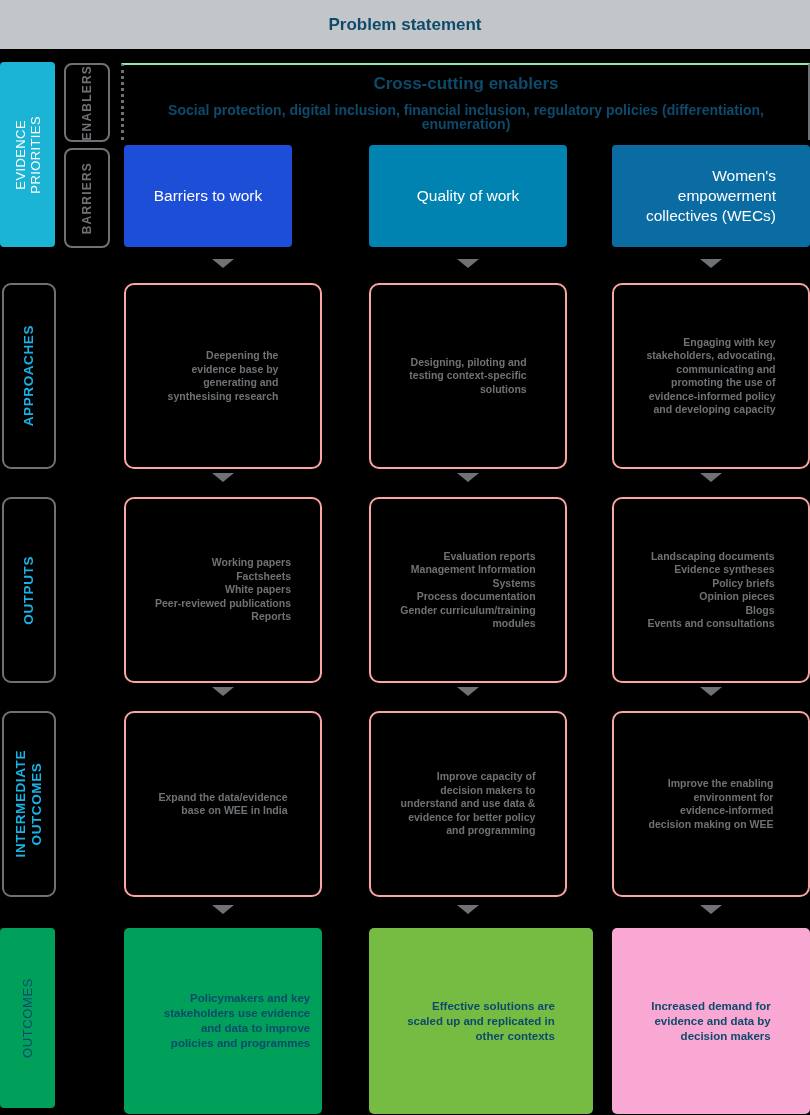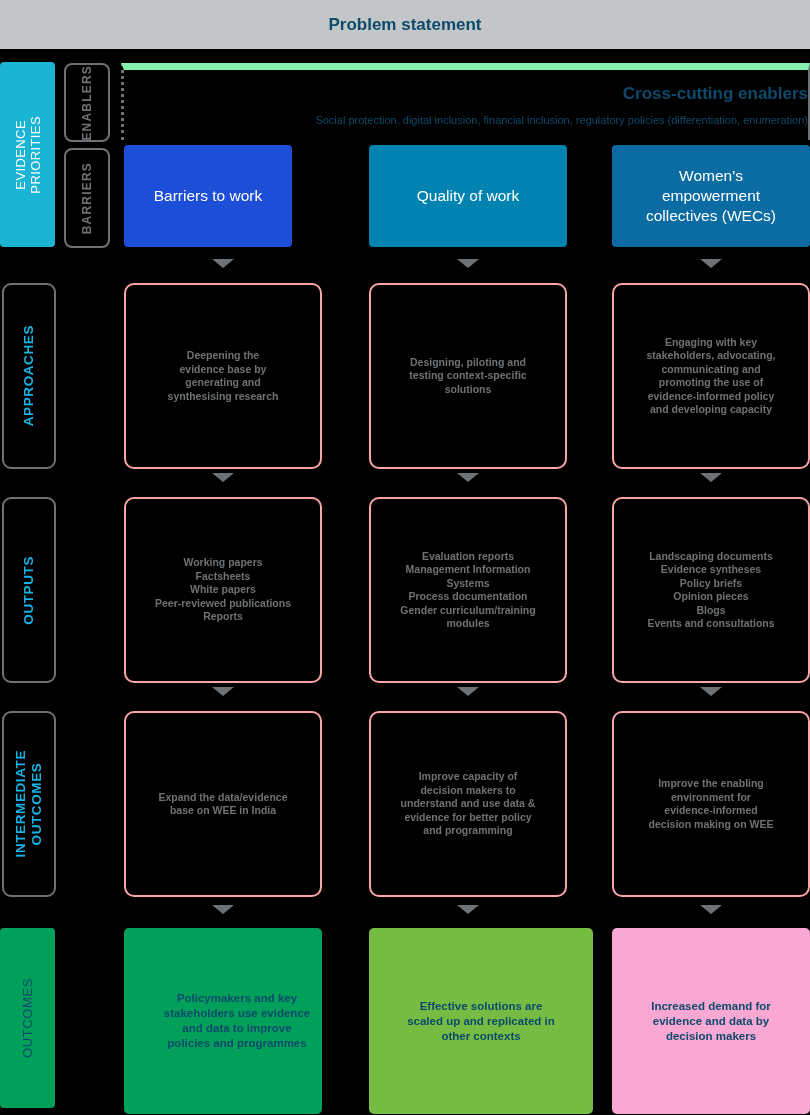--- a/index.html
+++ b/index.html
@@ -138,50 +138,50 @@
     white-space: nowrap;
   }
 
   
   .enablers-band {
     position: absolute;
     left: 121px; top: 63px;
     width: 689px; height: 77px;
     box-sizing: border-box;
     border-left: 3px dotted #6f7275;
-    border-top: 7px solid #86efac;
+    border-top: 2px solid #86efac;
     border-right: 2px solid #6f7275;
     display: flex;
     flex-direction: column;
-    align-items: flex-end;
+    align-items: center;
     justify-content: center;
   }
   .enablers-title {
     color: #0d4a6b;
     font-size: 17px;
     font-weight: bold;
     line-height: 20px;
   }
   .enablers-sub {
     color: #0d4a6b;
-    font-size: 11px;
-    font-weight: normal;
+    font-size: 14px;
+    font-weight: bold;
     line-height: 14px;
     margin-top: 9px;
     text-align: center;
   }
 
   
   .card {
     position: absolute;
     box-sizing: border-box;
     display: flex;
     align-items: center;
     justify-content: center;
-    text-align: center;
+    text-align: right;
   }
   .card .card-text {
     padding: 0 10px;
     line-height: 14px;
     white-space: pre-line;
   }
 
   
   .hdr {
     top: 145px;

